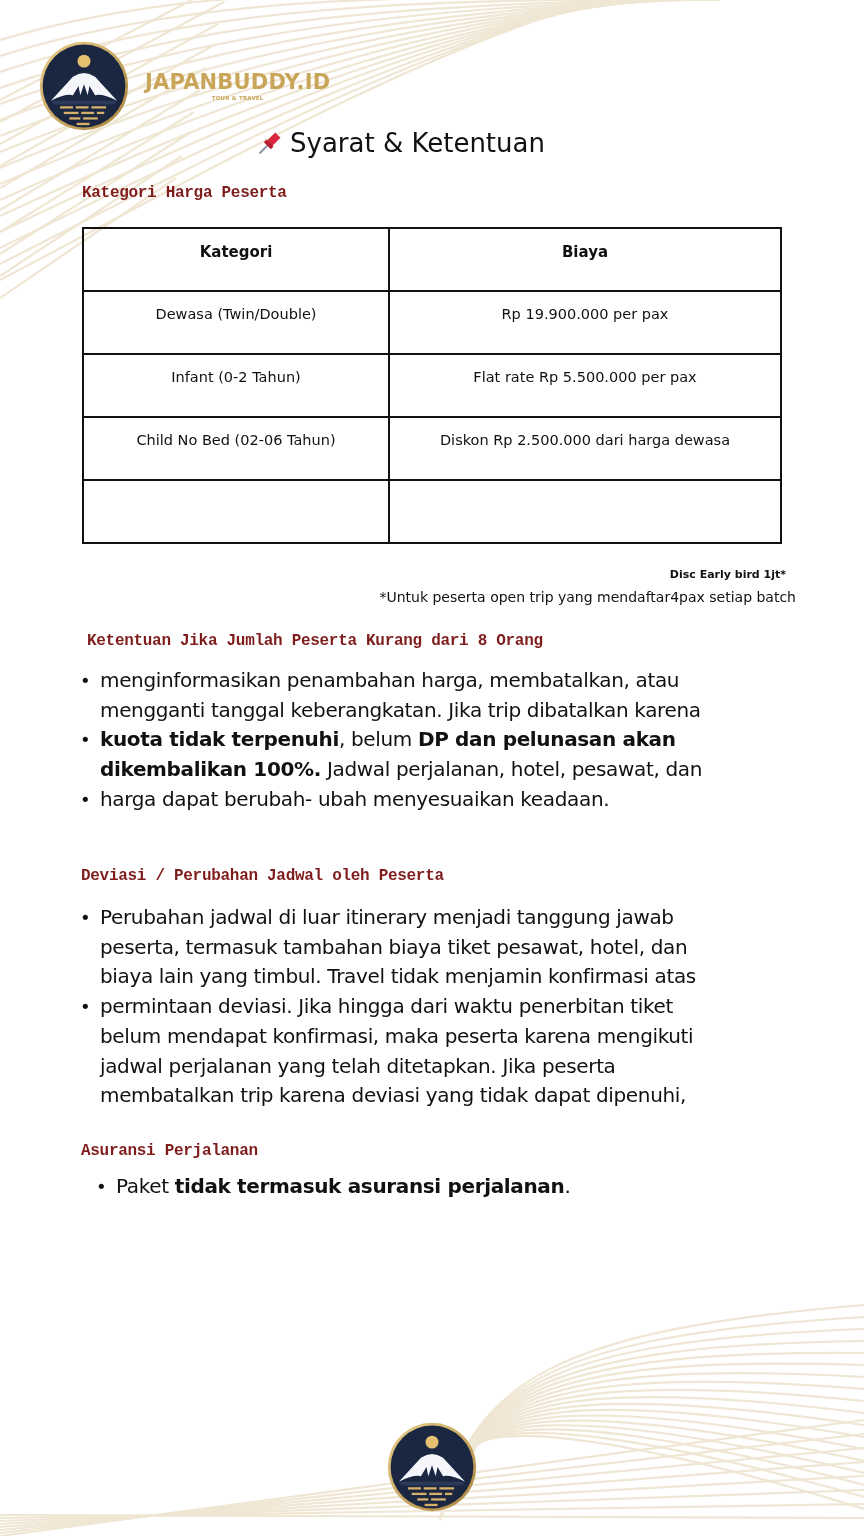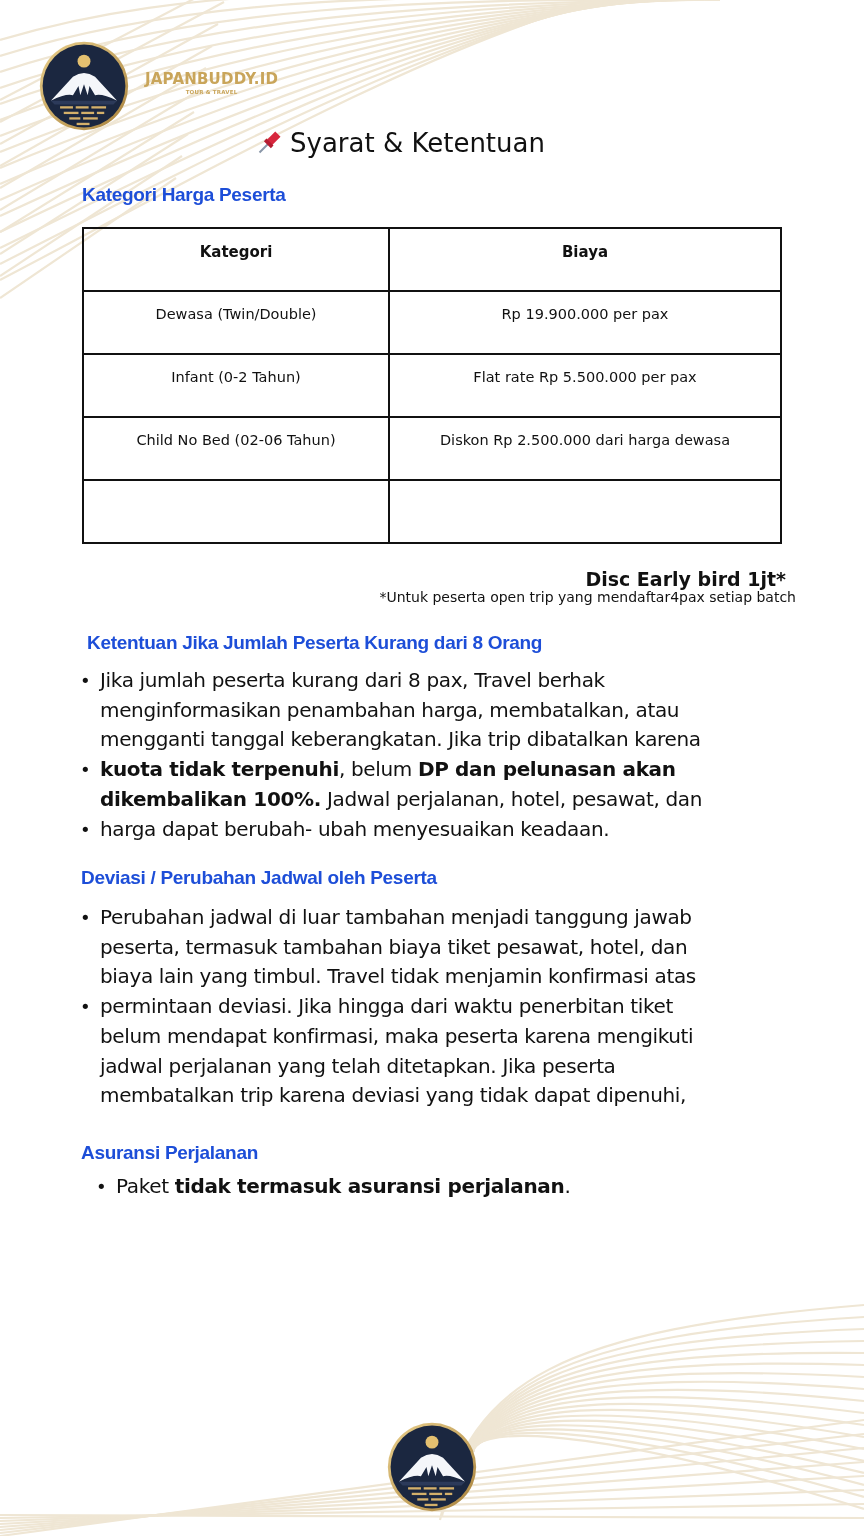--- a/index.html
+++ b/index.html
@@ -5,37 +5,37 @@
     html, body { margin: 0; padding: 0; }
     body {
       width: 864px; height: 1536px; position: relative; overflow: hidden;
       background: #ffffff;
       font-family: "Liberation Sans", sans-serif;
       color: #111111;
     }
     .bg-lines { position: absolute; left: 0; top: 0; width: 864px; height: 1536px; pointer-events: none; }
     .logo-top { position: absolute; left: 38px; top: 40px; width: 92px; height: 92px; }
     .brand { position: absolute; left: 145px; top: 70px; text-align: center; }
-    .brand-name { font-family: "DejaVu Sans", sans-serif; font-weight: bold; font-size: 15px; color: #c9a55a; letter-spacing: 0.2px; }
+    .brand-name { font-family: "DejaVu Sans", sans-serif; font-weight: bold; font-size: 21px; color: #c9a55a; letter-spacing: 0.2px; }
     .brand-sub { font-family: "DejaVu Sans", sans-serif; font-weight: bold; font-size: 5.5px; color: #c9a55a; margin-top: 1px; letter-spacing: 0.2px; }
-    .title-row { position: absolute; left: 256px; top: 128px; display: flex; align-items: flex-start; }
+    .title-row { position: absolute; left: 256px; top: 128px; display: flex; align-items: center; }
     .pin { width: 28px; height: 28px; margin-right: 6px; }
     .page-title { font-family: "DejaVu Sans", sans-serif; font-size: 26px; font-weight: normal; color: #111; }
-    .section-heading { position: absolute; font-family: Liberation Sans, sans-serif; font-weight: bold; font-size: 19px; color: #1d4ed8; letter-spacing: -0.3px; }
+    .section-heading { position: absolute; font-family: Liberation Mono, monospace; font-weight: bold; font-size: 16px; color: #7f1d1d; letter-spacing: -0.3px; }
     table.price {
       position: absolute; left: 82px; top: 227px; width: 700px;
       border-collapse: collapse; font-family: "DejaVu Sans", sans-serif; font-size: 14.5px;
     }
     table.price td, table.price th {
       border: 2px solid #111; height: 63px; text-align: center; vertical-align: top; padding-top: 14px; box-sizing: border-box;
     }
     table.price th { font-weight: bold; font-size: 15px; }
     table.price td { font-weight: normal; }
     table.price col.c1 { width: 306px; }
-    .early-bird { position: absolute; right: 78px; top: 568px; font-family: "DejaVu Sans", sans-serif; font-weight: bold; font-size: 19px; }
+    .early-bird { position: absolute; right: 78px; top: 568px; font-family: "DejaVu Sans", sans-serif; font-weight: bold; font-size: 11px; }
     .early-note { position: absolute; right: 68px; top: 589px; font-family: "DejaVu Sans", sans-serif; font-size: 14px; }
     ul.rules { position: absolute; margin: 0; padding: 0; list-style: none; font-family: "DejaVu Sans", sans-serif; font-size: 20px; line-height: 29.7px; color: #111; }
     ul.rules li { position: relative; padding-left: 20px; }
     .bullet { position: absolute; left: 0; top: 0; font-size: 18px; }
     .line { display: block; white-space: nowrap; letter-spacing: -0.35px; }
     b { font-weight: bold; }
     .logo-bottom { position: absolute; left: 386px; top: 1421px; width: 92px; height: 92px; }
   </style>
 </head>
 <body>
@@ -170,41 +170,40 @@
   </table>
 
 <div class="early-bird">Disc Early bird 1jt*</div>
 <div class="early-note">*Untuk peserta open trip yang mendaftar4pax setiap batch</div>
 
 <div class="section-heading" style="left:87px; top:632px;">Ketentuan Jika Jumlah Peserta Kurang dari 8 Orang</div>
 
 <ul class="rules" style="left:80px; top:666px;">
   <li>
     <span class="bullet">•</span>
-    <span class="line">Jika jumlah peserta kurang dari 8 pax, Travel berhak</span>
     <span class="line">menginformasikan penambahan harga, membatalkan, atau</span>
     <span class="line">mengganti tanggal keberangkatan. Jika trip dibatalkan karena</span>
   </li>
   <li>
     <span class="bullet">•</span>
     <span class="line"><b>kuota tidak terpenuhi</b><span>, belum </span><b>DP dan pelunasan akan</b></span>
     <span class="line"><b>dikembalikan 100%.</b><span> Jadwal perjalanan, hotel, pesawat, dan</span></span>
   </li>
   <li>
     <span class="bullet">•</span>
     <span class="line">harga dapat berubah- ubah menyesuaikan keadaan.</span>
   </li>
 </ul>
 
 <div class="section-heading" style="left:81px; top:867px;">Deviasi / Perubahan Jadwal oleh Peserta</div>
 
 <ul class="rules" style="left:80px; top:903px;">
   <li>
     <span class="bullet">•</span>
-    <span class="line">Perubahan jadwal di luar tambahan menjadi tanggung jawab</span>
+    <span class="line">Perubahan jadwal di luar itinerary menjadi tanggung jawab</span>
     <span class="line">peserta, termasuk tambahan biaya tiket pesawat, hotel, dan</span>
     <span class="line">biaya lain yang timbul. Travel tidak menjamin konfirmasi atas</span>
   </li>
   <li>
     <span class="bullet">•</span>
     <span class="line">permintaan deviasi. Jika hingga dari waktu penerbitan tiket</span>
     <span class="line">belum mendapat konfirmasi, maka peserta karena mengikuti</span>
     <span class="line">jadwal perjalanan yang telah ditetapkan. Jika peserta</span>
     <span class="line">membatalkan trip karena deviasi yang tidak dapat dipenuhi,</span>
   </li>

